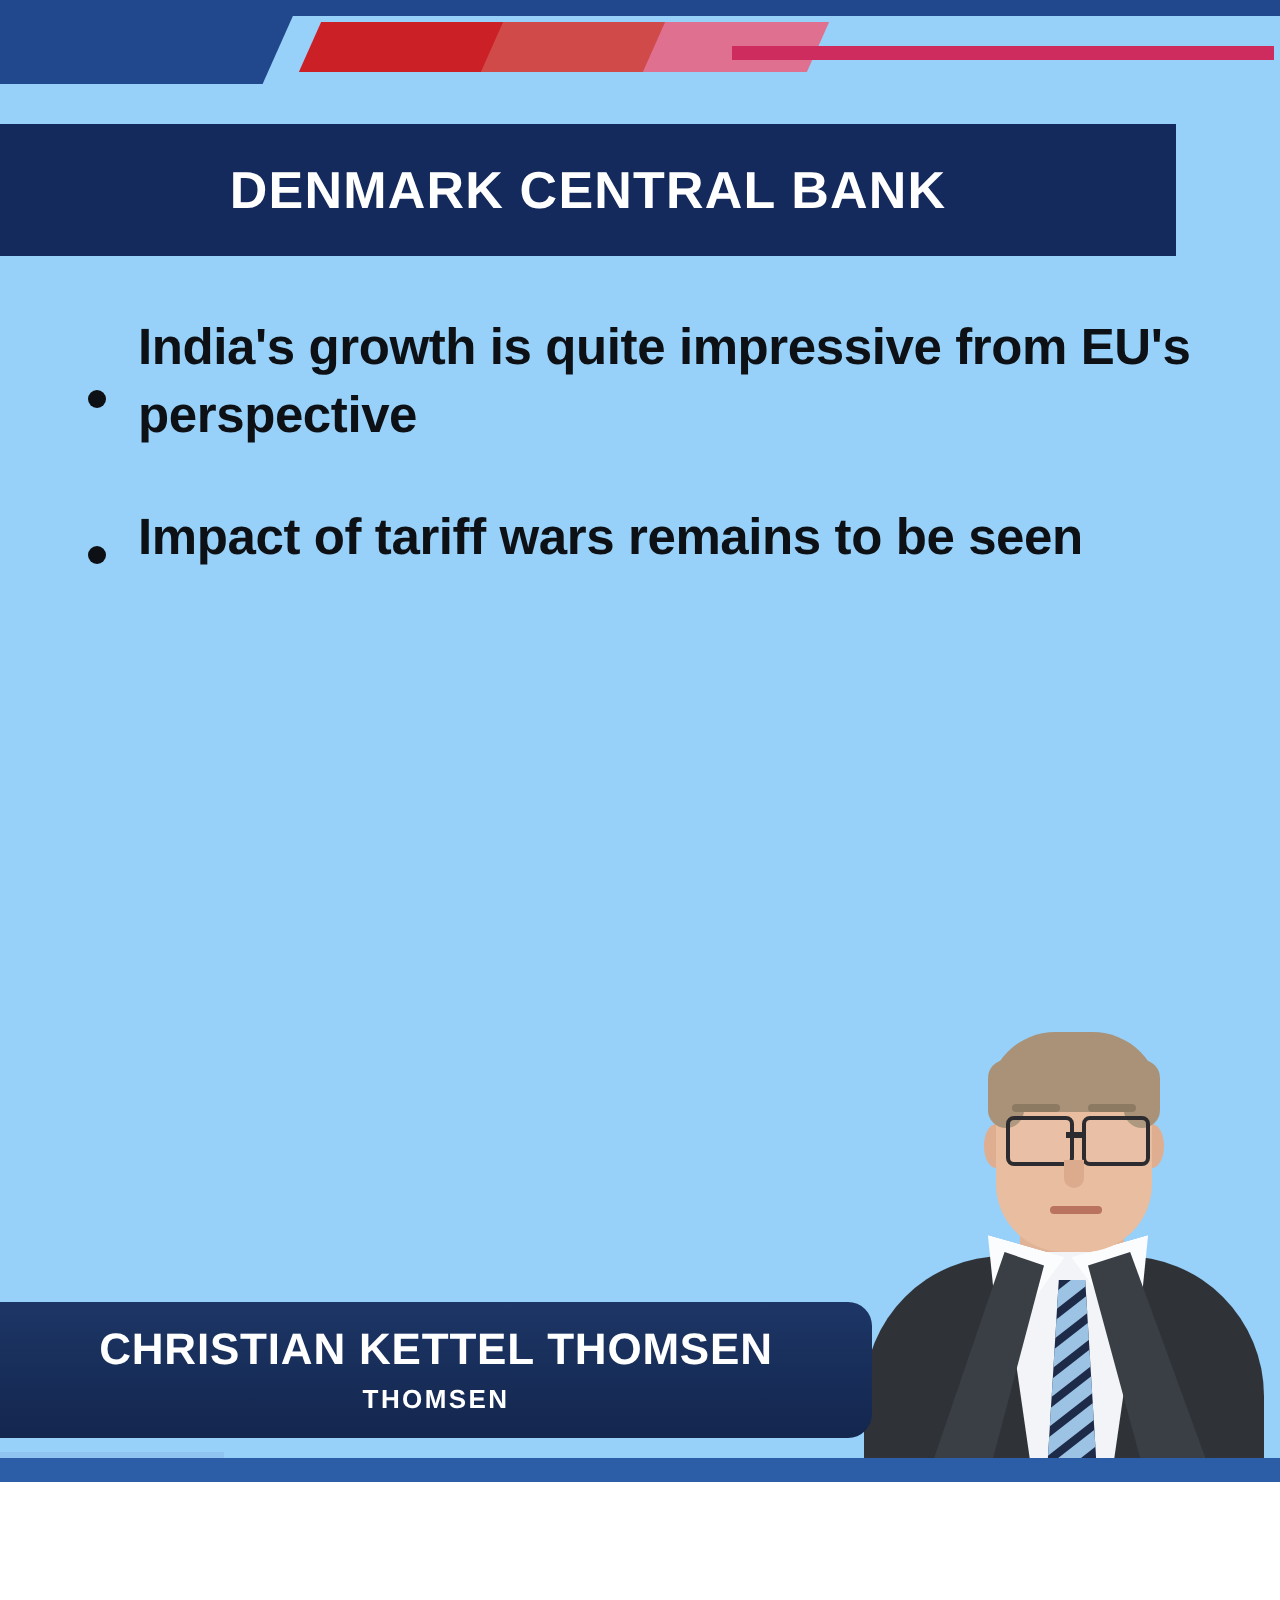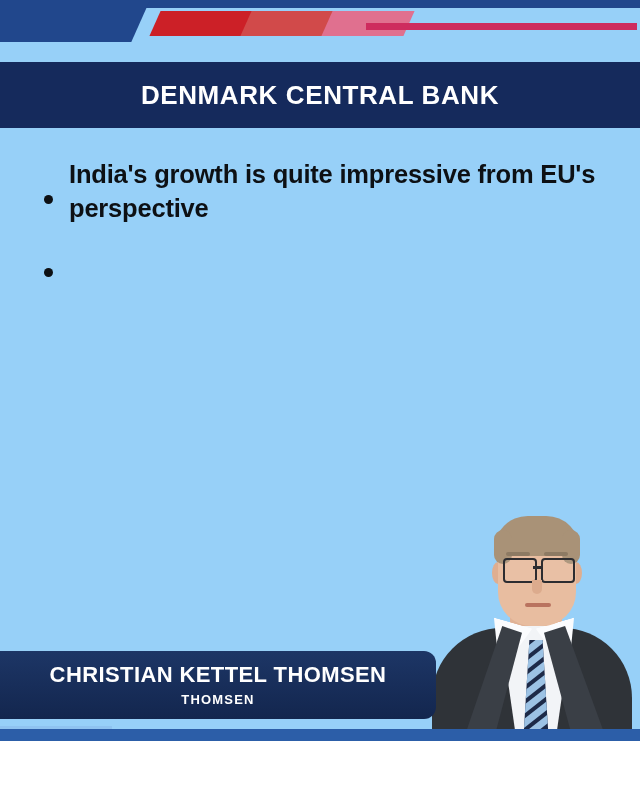--- a/index.html
+++ b/index.html
@@ -38,21 +38,21 @@
   .bar.b1{left:155px;width:92px;background:#cc2027;}
   .bar.b2{left:246px;width:82px;background:#d14a4a;}
   .bar.b3{left:327px;width:82px;background:#e0708f;}
   .thinline{
     position:absolute;left:366px;top:23px;width:271px;height:7px;
     background:#ce2c5e;
   }
 
   
   .titlebar{
-    position:absolute;left:0;top:62px;width:640px;height:66px;
+    position:absolute;left:0;top:62px;width:588px;height:66px;
     background:#152a5c;
     display:flex;align-items:center;justify-content:center;
   }
   .titlebar .title{
     color:#ffffff;
     font-size:26px;
     font-weight:bold;
     letter-spacing:0.6px;
     text-align:center;
     font-family:"Liberation Sans", sans-serif;
@@ -217,20 +217,21 @@
     <div class="title">DENMARK CENTRAL BANK</div>
   </div>
 
   <div class="bullets">
     <div class="bullet">
       <div class="dot"></div>
       <div class="btxt">India's growth is quite impressive from EU's perspective</div>
     </div>
     <div class="bullet">
       <div class="dot"></div>
+      <div class="btxt">Impact of tariff wars remains to be seen</div>
     </div>
   </div>
 
   <div class="portrait">
     <div class="p-suit"></div>
     <div class="p-neck"></div>
     <div class="p-shirt"></div>
     <div class="p-collarL"></div>
     <div class="p-collarR"></div>
     <div class="p-lapelL"></div>

